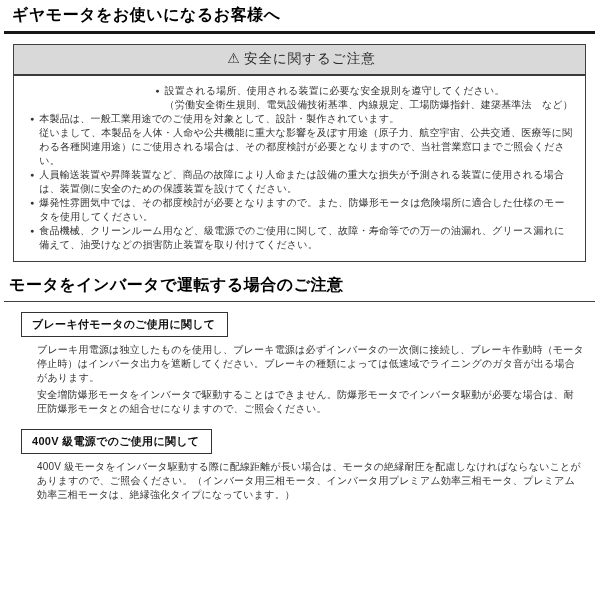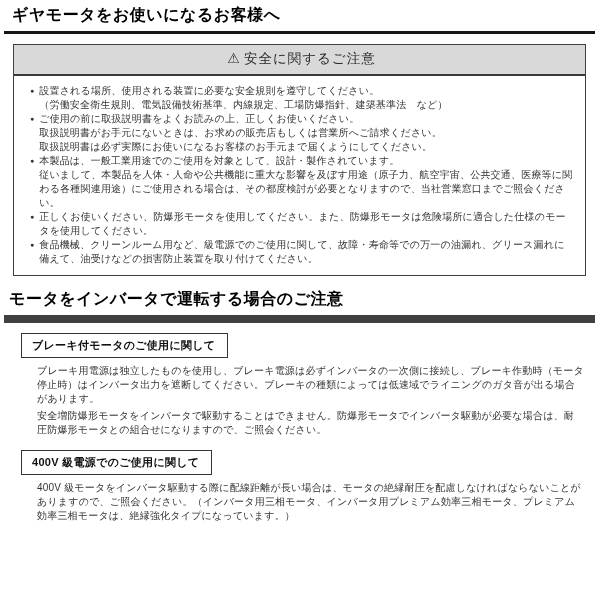--- a/index.html
+++ b/index.html
@@ -28,37 +28,37 @@
     background: #d9d9d9;
     border-bottom: 2px solid #3a3a3a;
     text-align: center;
     font-size: 13.5px;
     color: #2a2a2a;
     padding: 5px 0 6px 4px;
     letter-spacing: 1px;
   }
   .warn-icon { font-size: 14px; margin-right: 3px; color: #2a2a2a; }
   .safety-body { padding: 8px 12px 9px 13px; }
-  .bullet-row { display: flex; align-items: flex-start; margin-bottom: 0px; }
+  .bullet-row { display: flex; align-items: flex-start; margin-bottom: 0px; justify-content: flex-end; }
   .bullet {
     flex: 0 0 auto;
     font-size: 7px; line-height: 14px;
     margin: 0 5px 0 3px; color: #333;
   }
   .bullet-text {
     font-size: 10px; line-height: 14px; color: #333;
     white-space: pre-line;
     letter-spacing: 0.2px;
   }
 
   .section-title {
     font-size: 16px; font-weight: bold; color: #000;
     margin-top: 13px;
     padding: 0 0 5px 5px;
-    border-bottom: 8px solid #404040;
+    border-bottom: 1px solid #404040;
     letter-spacing: 0.5px;
   }
 
   .subsection { margin-left: 9px; margin-right: 9px; }
   .label-box {
     display: inline-block;
     border: 1.5px solid #333;
     background: #fff;
     font-size: 11px; font-weight: bold; color: #111;
     padding: 4px 12px 4px 10px;
@@ -84,32 +84,30 @@
       <span class="warn-icon">⚠</span><span>安全に関するご注意</span>
     </div>
     <div class="safety-body">
       <div class="bullet-row">
         <span class="bullet">●</span>
         <div class="bullet-text">設置される場所、使用される装置に必要な安全規則を遵守してください。
 （労働安全衛生規則、電気設備技術基準、内線規定、工場防爆指針、建築基準法　など）</div>
       </div>
       <div class="bullet-row">
         <span class="bullet">●</span>
-        <div class="bullet-text">ご使用の前に取扱説明書をよくお読みの上、正しくお使いください。
-取扱説明書がお手元にないときは、お求めの販売店もしくは営業所へご請求ください。
-取扱説明書は必ず実際にお使いになるお客様のお手元まで届くようにしてください。</div>
-      </div>
-      <div class="bullet-row">
-        <span class="bullet">●</span>
         <div class="bullet-text">本製品は、一般工業用途でのご使用を対象として、設計・製作されています。
 従いまして、本製品を人体・人命や公共機能に重大な影響を及ぼす用途（原子力、航空宇宙、公共交通、医療等に関わる各種関連用途）にご使用される場合は、その都度検討が必要となりますので、当社営業窓口までご照会ください。</div>
       </div>
       <div class="bullet-row">
         <span class="bullet">●</span>
-        <div class="bullet-text">正しくお使いください、防爆形モータを使用してください。また、防爆形モータは危険場所に適合した仕様のモータを使用してください。</div>
+        <div class="bullet-text">人員輸送装置や昇降装置など、商品の故障により人命または設備の重大な損失が予測される装置に使用される場合は、装置側に安全のための保護装置を設けてください。</div>
+      </div>
+      <div class="bullet-row">
+        <span class="bullet">●</span>
+        <div class="bullet-text">爆発性雰囲気中では、その都度検討が必要となりますので。また、防爆形モータは危険場所に適合した仕様のモータを使用してください。</div>
       </div>
       <div class="bullet-row">
         <span class="bullet">●</span>
         <div class="bullet-text">食品機械、クリーンルーム用など、級電源でのご使用に関して、故障・寿命等での万一の油漏れ、グリース漏れに備えて、油受けなどの損害防止装置を取り付けてください。</div>
       </div>
     </div>
   </section>
 
   <h2 class="section-title">モータをインバータで運転する場合のご注意</h2>
 

